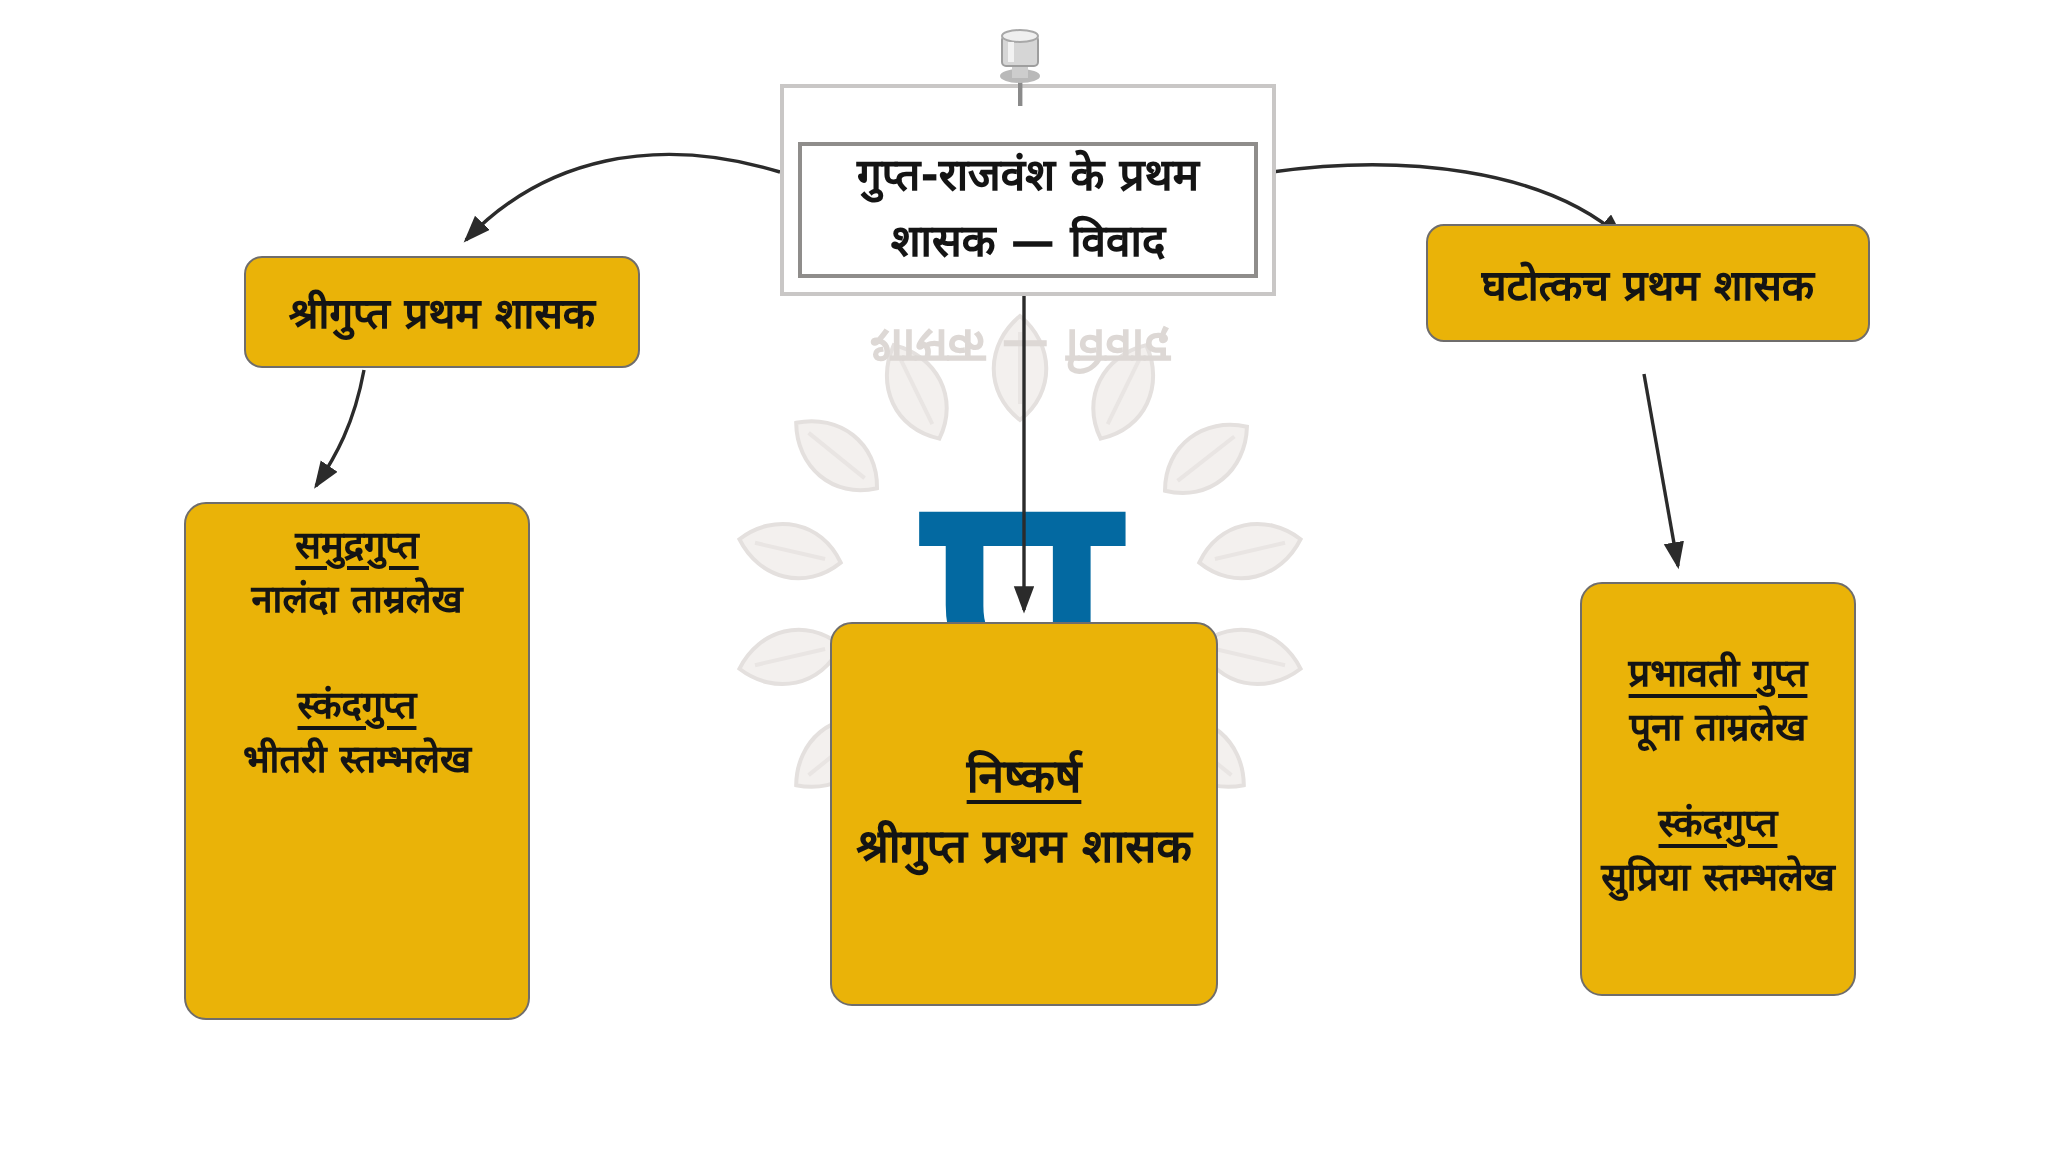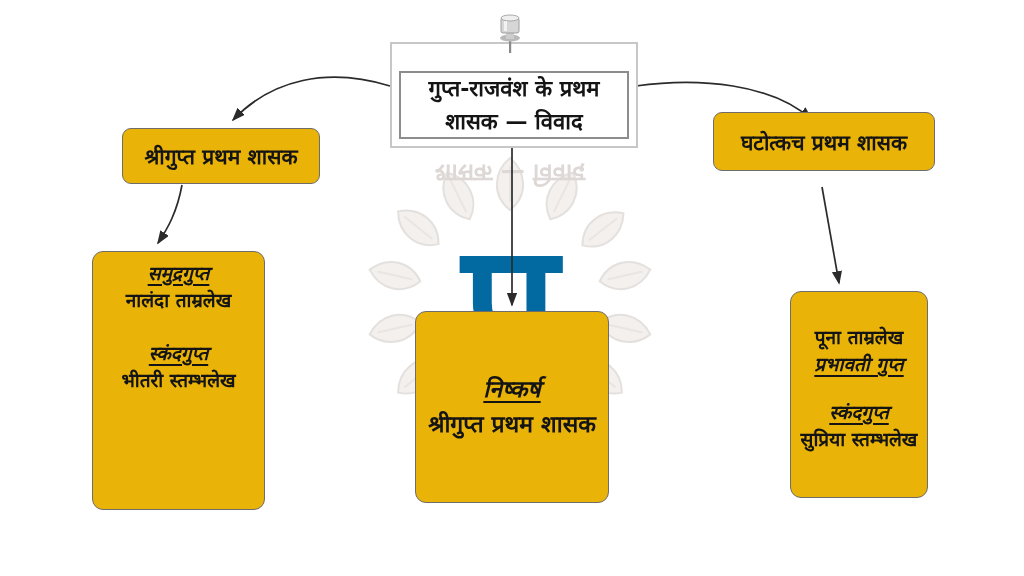--- a/index.html
+++ b/index.html
@@ -44,21 +44,21 @@
   .branch-label{font-size:21px;font-weight:700;white-space:nowrap;}
   .detail-left{left:92px;top:251px;width:173px;height:259px;border-radius:11px;padding-top:8px;}
   .conclusion{left:415px;top:311px;width:194px;height:192px;border-radius:11px;padding-top:60px;}
   .detail-right{left:790px;top:291px;width:138px;height:207px;border-radius:11px;padding-top:32px;}
   .section{margin-bottom:26px;}
   .detail-right .section{margin-bottom:21px;}
   .line{display:flex;justify-content:center;line-height:27px;}
   .line>span{font-size:19px;font-weight:700;white-space:nowrap;}
   .conclusion .line{line-height:35px;}
   .conclusion .line>span{font-size:23px;}
-  .heading>span{text-decoration:underline;text-underline-offset:4px;text-decoration-thickness:1.5px;font-style:italic;}
+  .heading>span{text-decoration:underline;text-underline-offset:4px;text-decoration-thickness:1.5px;}
 </style>
 </head>
 <body>
 
 <div class="canvas">
 
   <div class="watermark">
     <svg width="300" height="300" viewBox="0 0 300 300">
       <defs>
         <g id="leaf">
@@ -147,25 +147,25 @@
     <div class="line heading">
         <span>निष्कर्ष</span>
       </div>
     <div class="line">
         <span>श्रीगुप्त प्रथम शासक</span>
       </div>
   </div>
 
   <div class="rbox detail-right">
     <div class="section">
+      <div class="line heading">
+          <span>प्रभावती गुप्त</span>
+        </div>
       <div class="line">
           <span>पूना ताम्रलेख</span>
-        </div>
-      <div class="line heading">
-          <span>प्रभावती गुप्त</span>
         </div>
     </div>
     <div class="section">
       <div class="line heading">
           <span>स्कंदगुप्त</span>
         </div>
       <div class="line">
           <span>सुप्रिया स्तम्भलेख</span>
         </div>
     </div>

